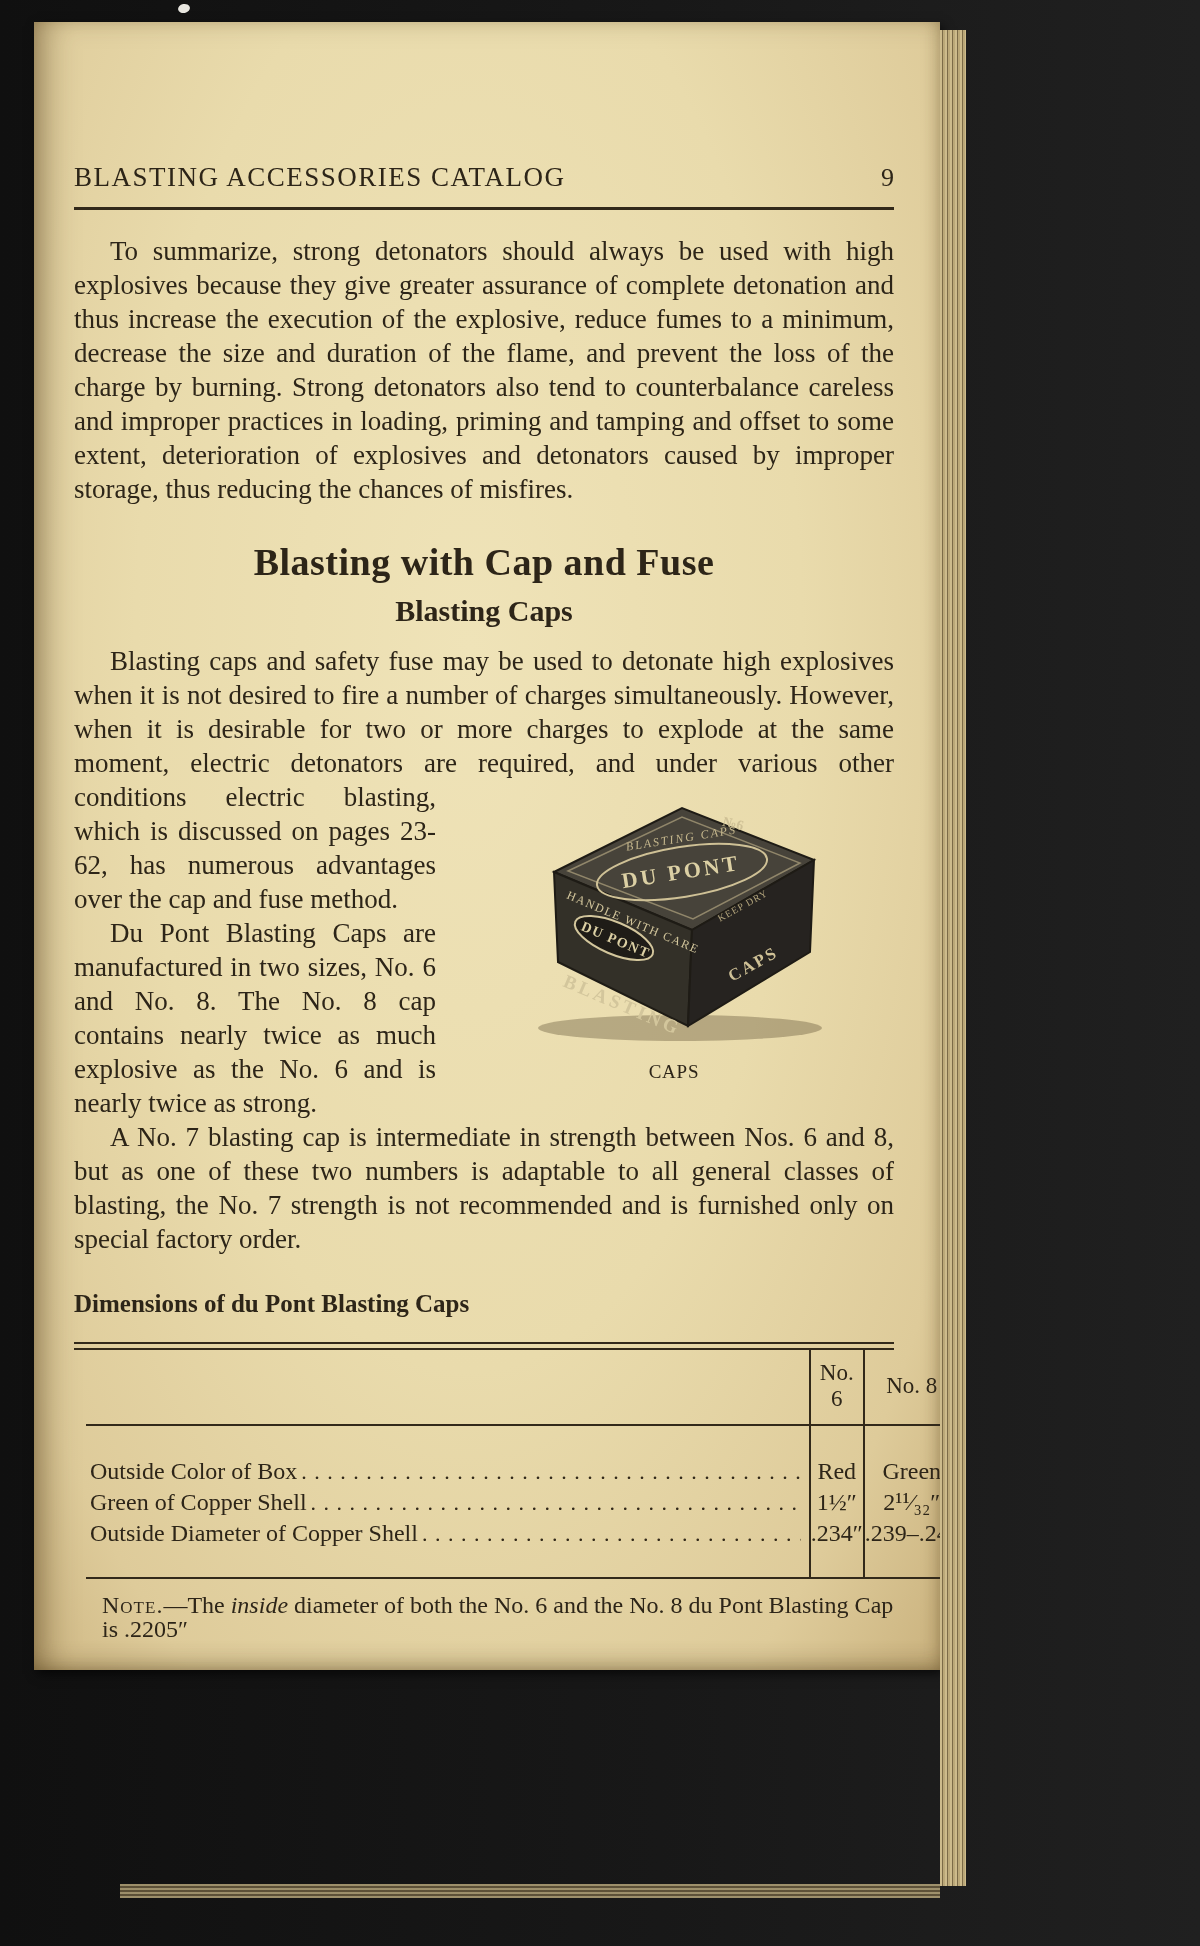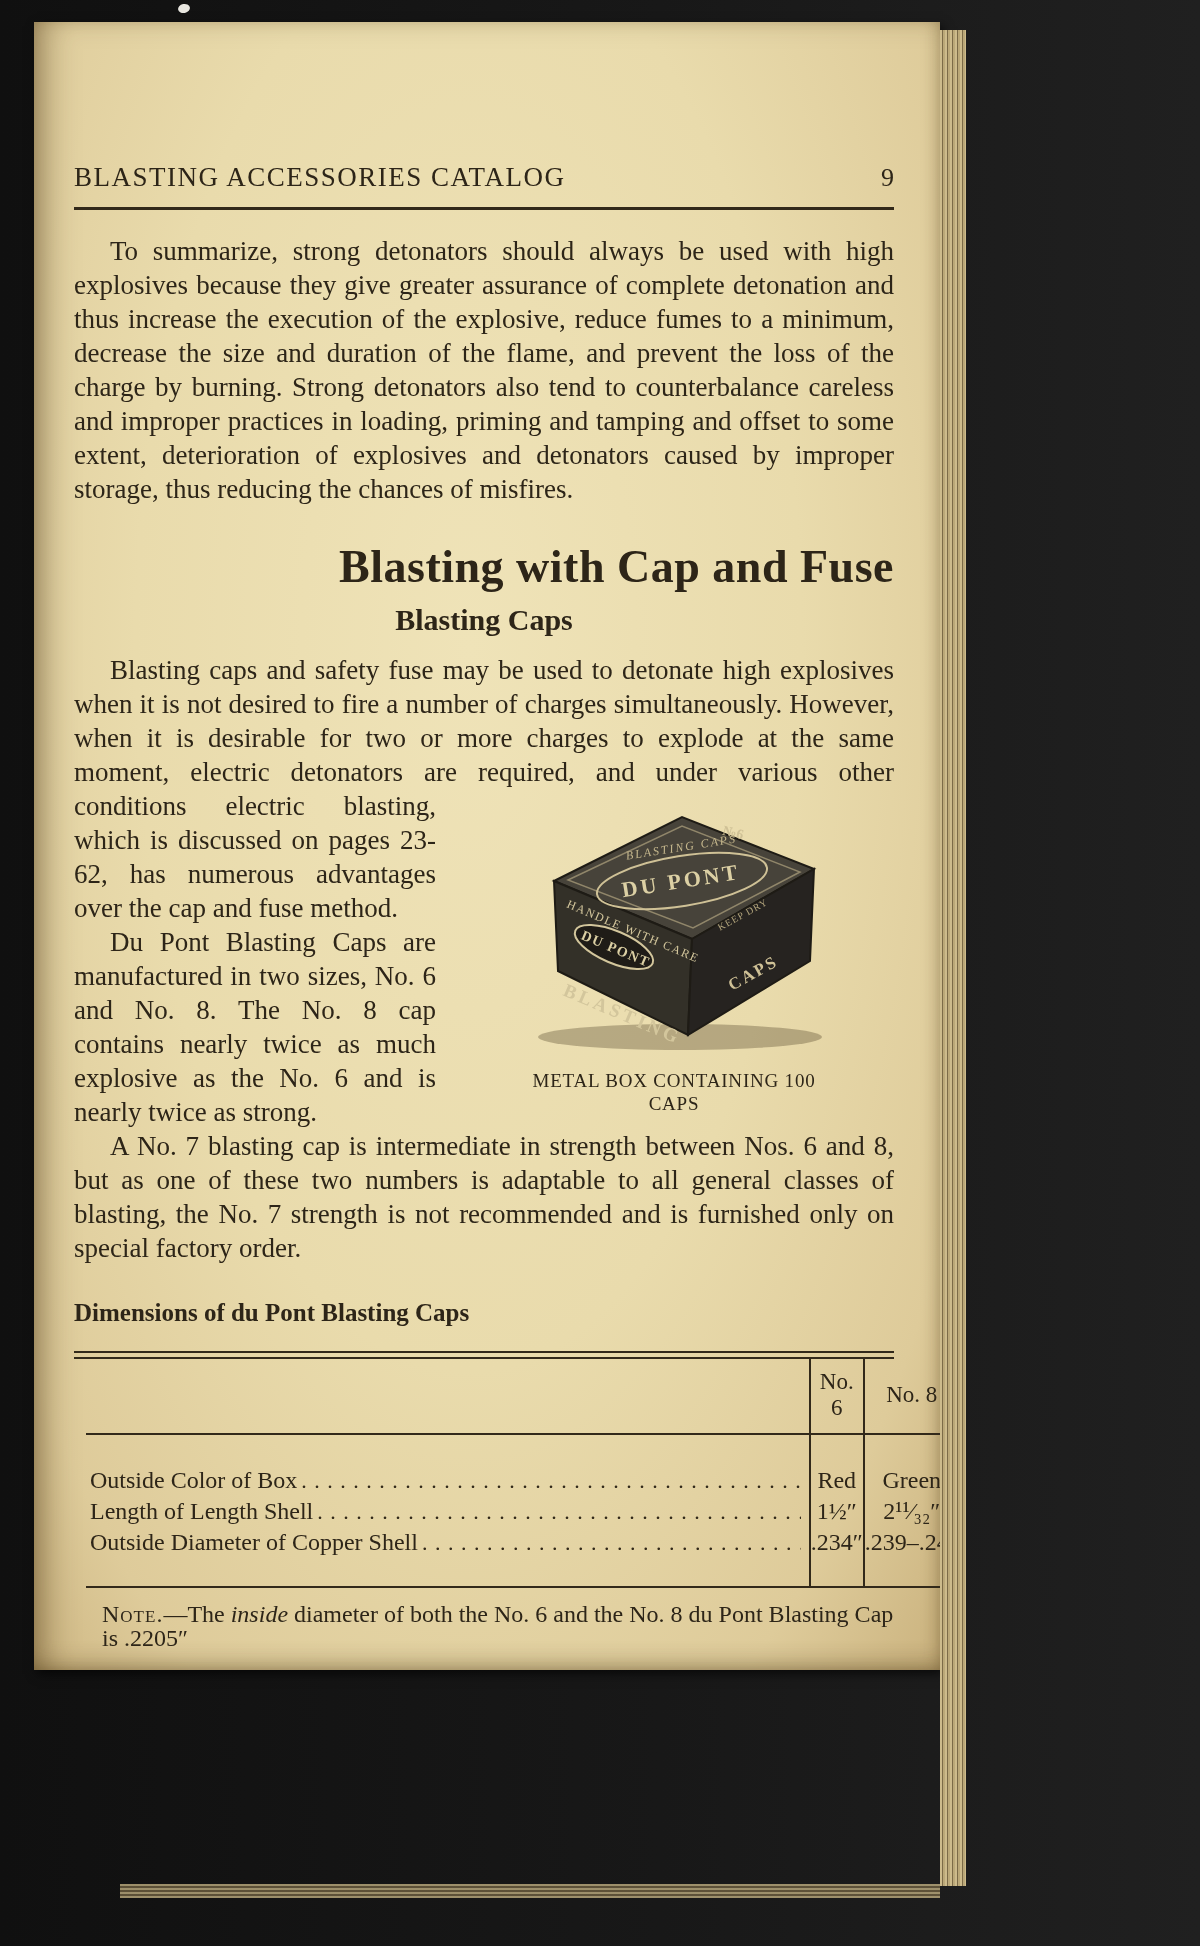--- a/index.html
+++ b/index.html
@@ -37,21 +37,21 @@
   .header .title { font-size:27px; letter-spacing:1.5px; }
   .header .pagenum { font-size:26px; }
   .header-rule { border-top:3px solid #32291a; margin-top:12px; }
 
   .para {
     font-size:27px; line-height:34px;
     text-align:justify; text-indent:36px;
   }
   .intro { margin-top:24px; }
 
-  h1.section { text-align:right; font-size:46px; font-weight:bold; letter-spacing:.5px; margin-top:34px; }
+  h1.section { text-align:center; font-size:38px; font-weight:bold; letter-spacing:.5px; margin-top:34px; }
   h2.subsection { text-align:center; font-size:30px; font-weight:bold; margin-top:10px; margin-bottom:16px; }
 
   .figure-float {
     float:right; width:440px; margin:6px 0 10px 18px;
     display:block; text-indent:0; text-align:center;
   }
   .figure-float svg { display:block; margin:0 auto; }
   .fig-caption { display:block; margin-top:12px; }
   .cap-line { display:block; font-size:19px; line-height:23px; letter-spacing:.8px; }
 
@@ -119,21 +119,20 @@
 
             <text x="52" y="112" font-size="12" letter-spacing="1.5" fill="#d3c69c" transform="rotate(23 52 112)">HANDLE WITH CARE</text>
             <ellipse cx="100" cy="152" rx="42" ry="16" fill="#1f1c17" stroke="#d3c69c" stroke-width="2" transform="rotate(23 100 152)"></ellipse>
             <text x="100" y="158" font-size="14" letter-spacing="1.5" font-weight="bold" fill="#dcd0a4" text-anchor="middle" transform="rotate(23 100 158)">DU PONT</text>
             <text x="48" y="200" font-size="19" letter-spacing="3.5" font-weight="bold" fill="#d3c69c" transform="rotate(23 48 200)">BLASTING</text>
 
             <text x="206" y="136" font-size="10" letter-spacing="1" fill="#b3a57c" transform="rotate(-29 206 136)">KEEP DRY</text>
             <text x="218" y="196" font-size="17" letter-spacing="2.5" font-weight="bold" fill="#cfc196" transform="rotate(-29 218 196)">CAPS</text>
           </svg>
           <span class="fig-caption">
-            <span class="cap-line">METAL BOX CONTAINING 100</span>
             <span class="cap-line">CAPS</span>
           </span>
         </span>
         <span>which is discussed on pages 23-62, has numerous advantages over the cap and fuse method.</span>
       </p>
       <p class="para">Du Pont Blasting Caps are manufactured in two sizes, No. 6 and No. 8.  The No. 8 cap contains nearly twice as much explosive as the No. 6 and is nearly twice as strong.</p>
       <p class="para">A No. 7 blasting cap is intermediate in strength between Nos. 6 and 8, but as one of these two numbers is adaptable to all general classes of blasting, the No. 7 strength is not recommended and is furnished only on special factory order.</p>
     </div>
 
     <div class="table-wrap">
@@ -154,21 +153,21 @@
                   <span>Outside Color of Box</span>
                   <span class="dots"></span>
                 </span>
             </td>
             <td class="c2">Red</td>
             <td class="c3">Green</td>
           </tr>
           <tr>
             <td class="c1 lbl">
               <span class="leader">
-                  <span>Length of Length Shell</span>
+                  <span>Green of Copper Shell</span>
                   <span class="dots"></span>
                 </span>
             </td>
             <td class="c2">1½″</td>
             <td class="c3">2¹¹⁄₃₂″</td>
           </tr>
           <tr class="last">
             <td class="c1 lbl">
               <span class="leader">
                   <span>Outside Diameter of Copper Shell</span>

